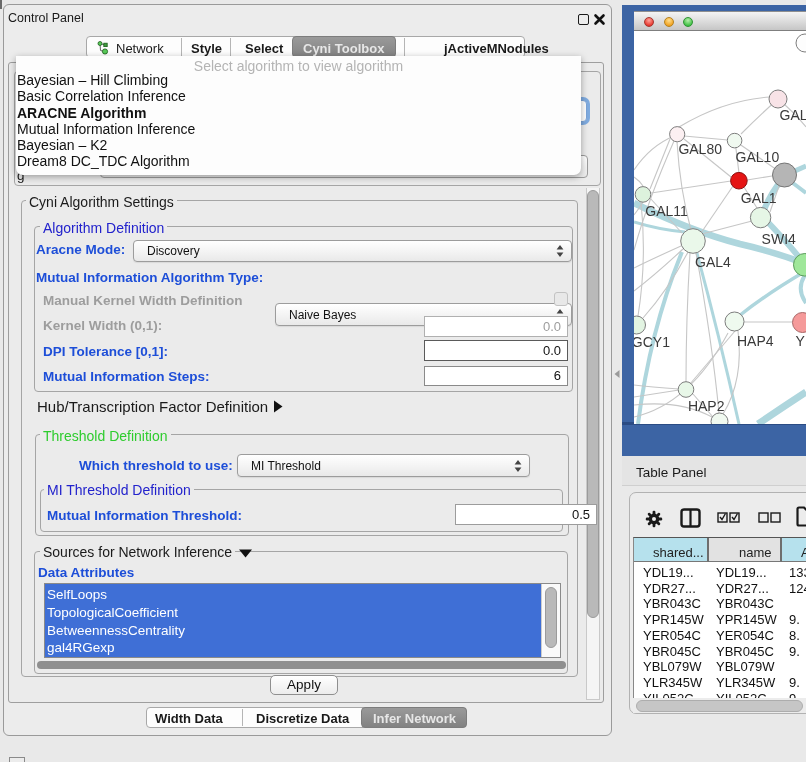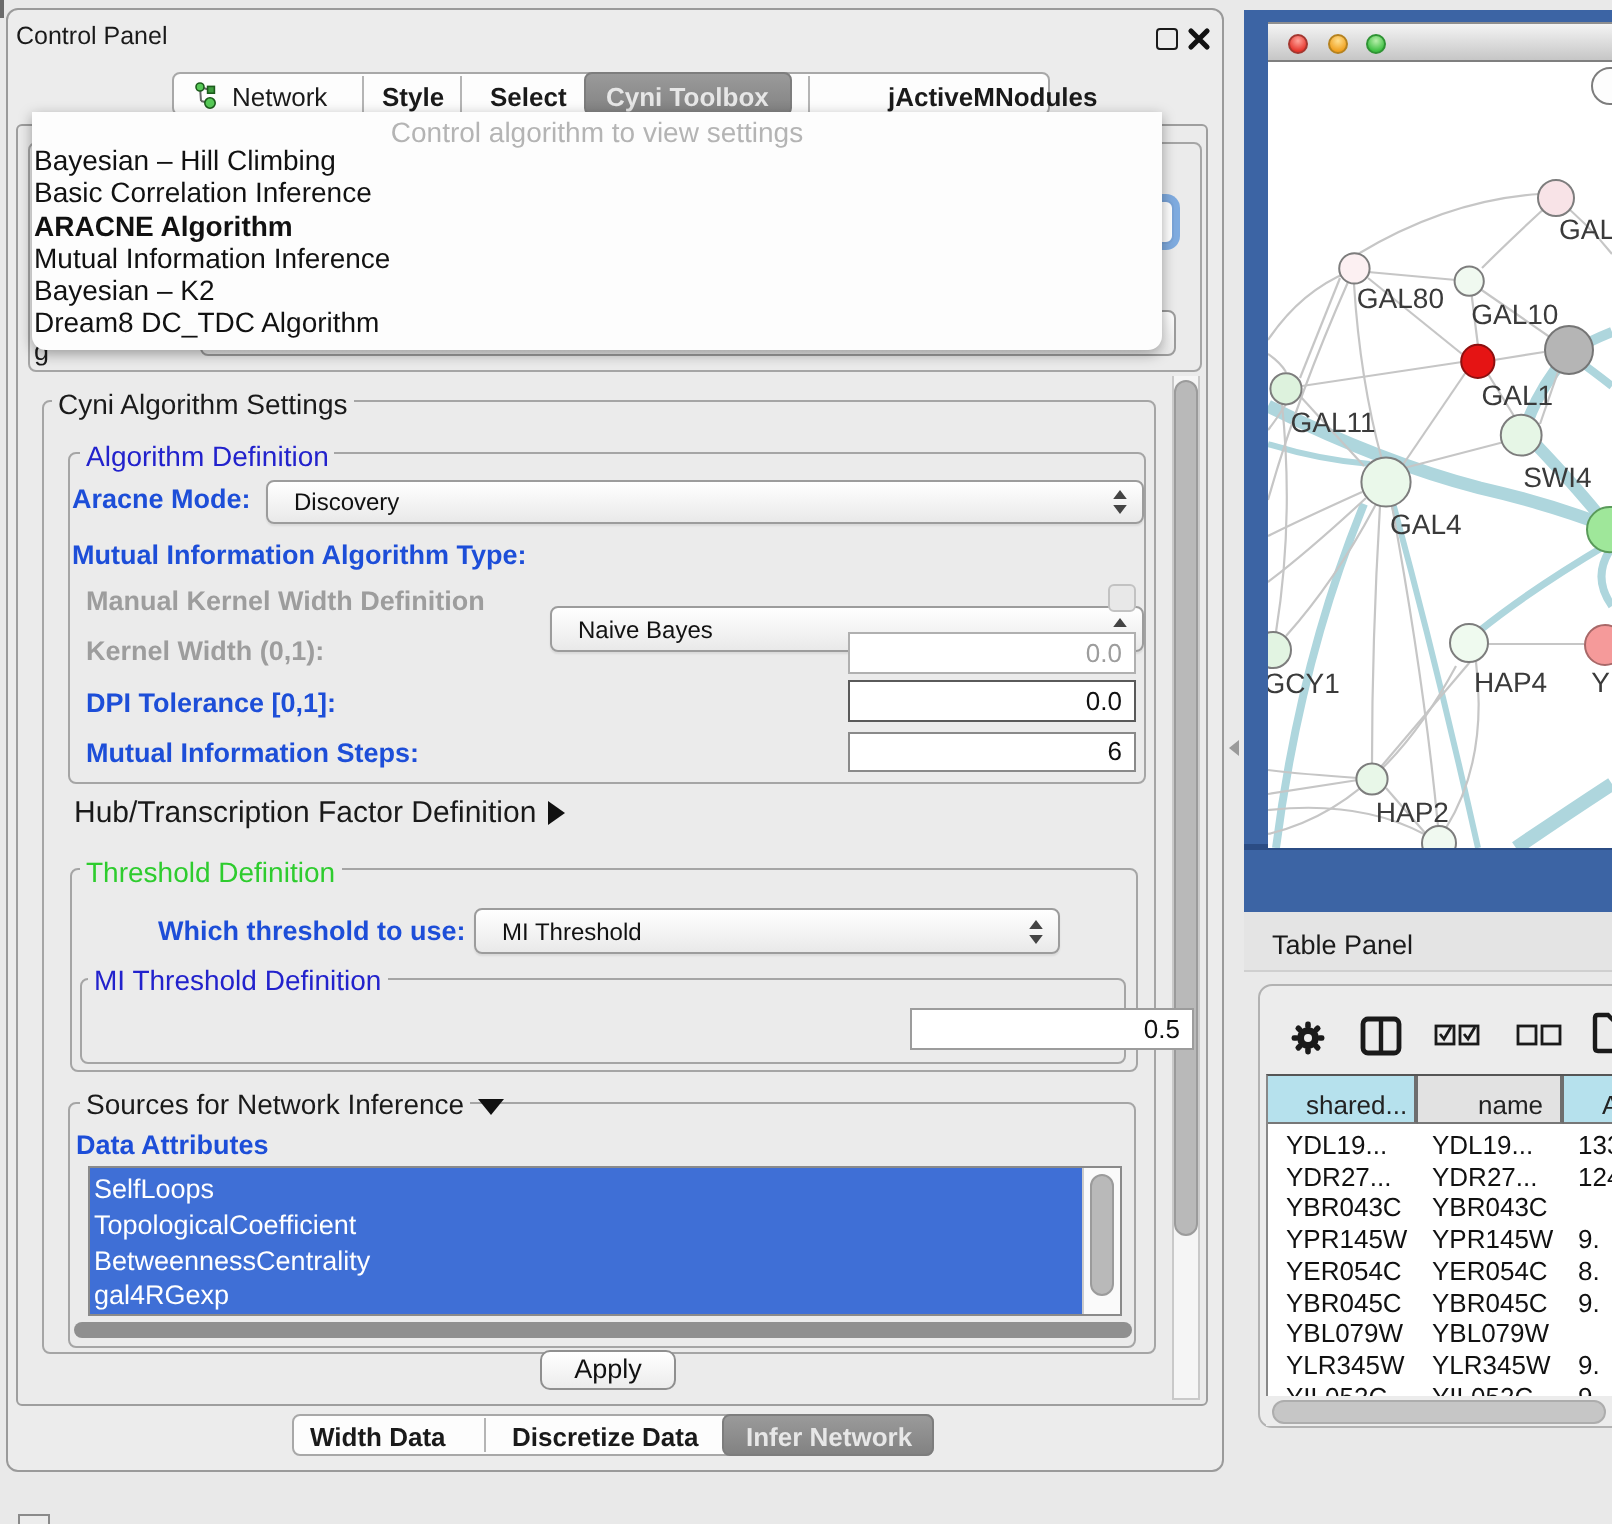--- a/index.html
+++ b/index.html
@@ -86,20 +86,21 @@
 <div class="combo" style="left:237px;top:454px;width:291px;height:21px;">
   <span class="ct">MI Threshold</span>
   <svg class="spin" viewBox="0 0 8 13">
         <path d="M4 0.5 L7.4 5 H0.6 Z M4 12.5 L7.4 8 H0.6 Z" fill="#444"></path>
       </svg>
 </div>
 
 <div class="group" style="left:40px;top:489px;width:521px;height:41px;"></div>
 <div class="gtitle" style="left:44px;top:482px;color:#2222cc;">MI Threshold Definition</div>
 
+<div class="blbl" style="left:47px;top:508px;">Mutual Information Threshold:</div>
 <div class="field" style="left:417px;top:504px;width:142px;height:21px;border:1px solid #9c9c9c;line-height:19px;margin-left:38px;">0.5</div>
 
 <div class="group" style="left:34px;top:551px;width:532px;height:121px;"></div>
 <div class="gtitle" style="left:40px;top:544px;color:#1a1a1a;">Sources for Network Inference</div>
 <svg class="abs" style="left:238px;top:548px;" width="15" height="11">
       <path d="M1 1.5 L14 1.5 L7.5 9.5 Z" fill="#111"></path>
     </svg>
 
 <div class="blbl" style="left:38px;top:565px;">Data Attributes</div>
 
@@ -131,21 +132,21 @@
   <circle cx="4" cy="3.5" r="2" fill="#57c957" stroke="#1c5c1c" stroke-width="0.8"></circle>
   <circle cx="9" cy="11.5" r="2.6" fill="#57c957" stroke="#1c5c1c" stroke-width="0.8"></circle>
 </svg>
 <div class="abs" style="left:116px;top:41px;font-size:13px;font-weight:normal;color:#1a1a1a;">Network</div>
 <div class="abs" style="left:191px;top:41px;font-size:13px;font-weight:bold;color:#1a1a1a;">Style</div>
 <div class="abs" style="left:245px;top:41px;font-size:13px;font-weight:bold;color:#1a1a1a;">Select</div>
 <div class="abs" style="left:303px;top:41px;font-size:13px;font-weight:bold;color:#e7e7e7;">Cyni Toolbox</div>
 <div class="abs" style="left:412px;top:41px;font-size:13px;font-weight:bold;color:#1a1a1a;padding-left:32px;">jActiveMNodules</div>
 
 <div class="abs" style="left:16px;top:56px;width:565px;height:119px;background:#fdfdfd;border-radius:0 0 7px 7px;box-shadow:0 2px 7px rgba(0,0,0,0.35);"></div>
-<div class="abs" style="left:16px;top:58px;width:565px;text-align:center;font-size:14px;color:#b4b4b4;">Control algorithm to view settings</div>
+<div class="abs" style="left:16px;top:58px;width:565px;text-align:center;font-size:14px;color:#b4b4b4;">Select algorithm to view algorithm</div>
 <div class="abs" style="left:17px;top:72px;font-size:14px;color:#111;line-height:16.25px;white-space:nowrap;">Bayesian – Hill Climbing<br>Basic Correlation Inference<br><b>ARACNE Algorithm</b><br>Mutual Information Inference<br>Bayesian – K2<br>Dream8 DC_TDC Algorithm</div>
 
 <svg class="abs" style="left:613px;top:369px;" width="8" height="10">
       <path d="M6.5 1 L1.5 5 L6.5 9 Z" fill="#9a9a9a"></path>
     </svg>
 
 <div class="abs" style="left:9px;top:757px;width:16px;height:10px;border:1.5px solid #8a8a8a;background:#ececec;box-sizing:border-box;"></div>
 
 <div class="abs" style="left:622px;top:5px;width:184px;height:451px;background:#3c64a4;"></div>
 <div class="abs" style="left:622px;top:422px;width:184px;height:3px;background:#2b4c84;"></div>

